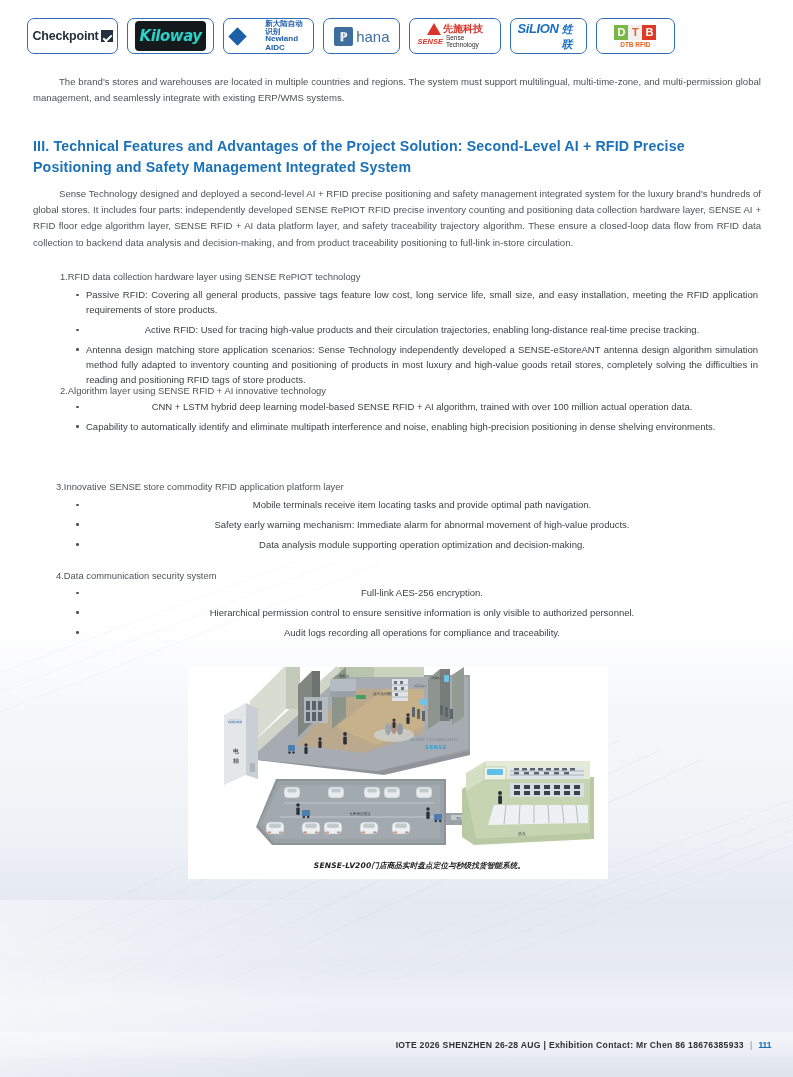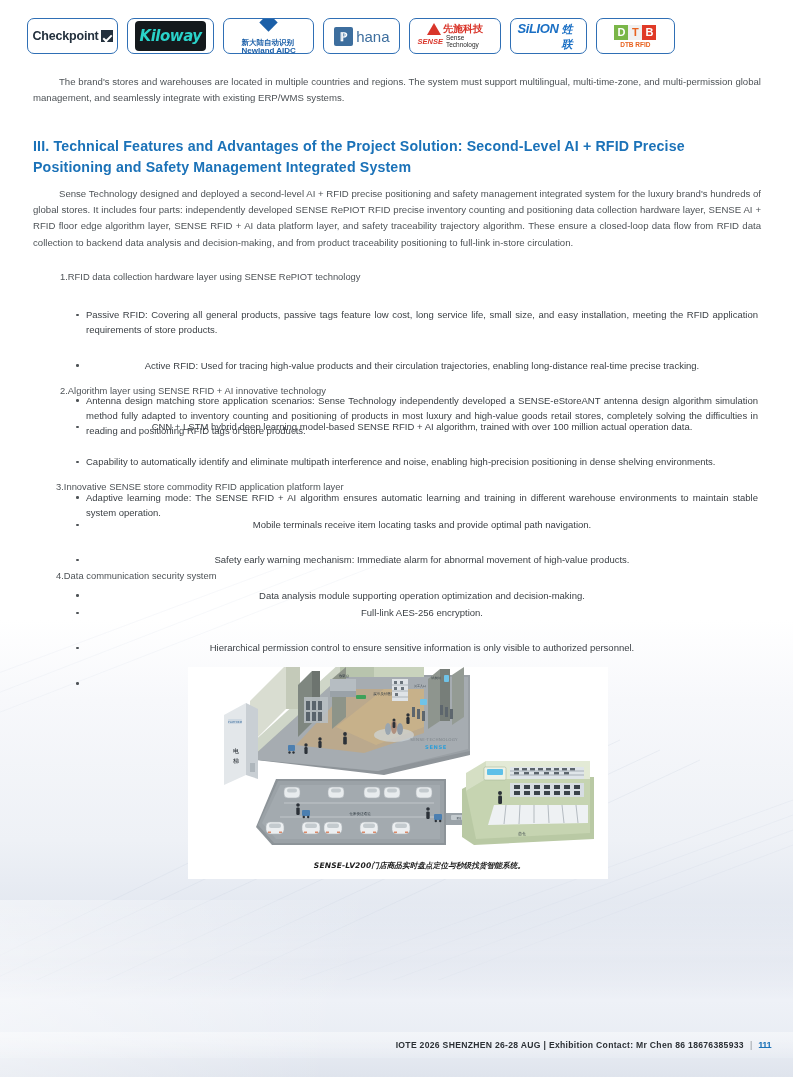--- a/index.html
+++ b/index.html
@@ -126,21 +126,21 @@
   .lg-kiloway .txt {
     font-family: "DejaVu Sans", sans-serif;
     font-weight: bold;
     font-style: italic;
     font-size: 15px;
     color: #2ad2c9;
     letter-spacing: -.5px;
   }
 
   
-  .lg-newland { display: flex; align-items: center; gap: 10px; flex-direction: column; }
+  .lg-newland { display: flex; align-items: center; gap: 21px; }
   .lg-newland .dia {
     width: 13px; height: 13px;
     background: #1b5fa8;
     transform: rotate(45deg);
     flex: 0 0 auto;
   }
   .lg-newland .lines { display: flex; flex-direction: column; line-height: 1.05; }
   .lg-newland .cn { font-size: 7.5px; color: #1b5fa8; font-weight: bold; }
   .lg-newland .en { font-size: 8px; color: #1b5fa8; font-weight: bold; }
 
@@ -233,21 +233,20 @@
     list-style: none;
   }
   .bullets li {
     position: relative;
     padding-left: 13px;
     font-size: 9.5px;
     line-height: 15.3px;
     color: #3c4146;
     margin-bottom: 4.5px;
     text-align: justify;
-    margin-top: 20px;
   }
   .bullets li::before {
     content: "";
     position: absolute;
     left: 3px;
     top: 6.5px;
     width: 2.6px;
     height: 2.6px;
     background: #4e5357;
     border-radius: 50%;
@@ -424,21 +423,20 @@
     <li class="tight">Active RFID: Used for tracing high‑value products and their circulation trajectories, enabling long‑distance real‑time precise tracking.</li>
     <li>Antenna design matching store application scenarios: Sense Technology independently developed a SENSE‑eStoreANT antenna design algorithm simulation method fully adapted to inventory counting and positioning of products in most luxury and high‑value goods retail stores, completely solving the difficulties in reading and positioning RFID tags of store products.</li>
   </ul>
 
   <div class="numbered" style="left:60px; top:383px; width:700px;">
     <span>2.</span><span>Algorithm layer using SENSE RFID + AI innovative technology</span>
   </div>
   <ul class="bullets" style="left:73px; top:399px; width:685px;">
     <li class="tight">CNN + LSTM hybrid deep learning model‑based SENSE RFID + AI algorithm, trained with over 100 million actual operation data.</li>
     <li>Capability to automatically identify and eliminate multipath interference and noise, enabling high‑precision positioning in dense shelving environments.</li>
-    <li>Adaptive learning mode: The SENSE RFID + AI algorithm ensures automatic learning and training in different warehouse environments to maintain stable system operation.</li>
   </ul>
 
   <div class="numbered" style="left:56px; top:479px; width:700px;">
     <span>3.</span><span>Innovative SENSE store commodity RFID application platform layer</span>
   </div>
   <ul class="bullets" style="left:73px; top:497px; width:685px;">
     <li class="tight">Mobile terminals receive item locating tasks and provide optimal path navigation.</li>
     <li class="tight">Safety early warning mechanism: Immediate alarm for abnormal movement of high‑value products.</li>
     <li class="tight">Data analysis module supporting operation optimization and decision‑making.</li>
   </ul>

